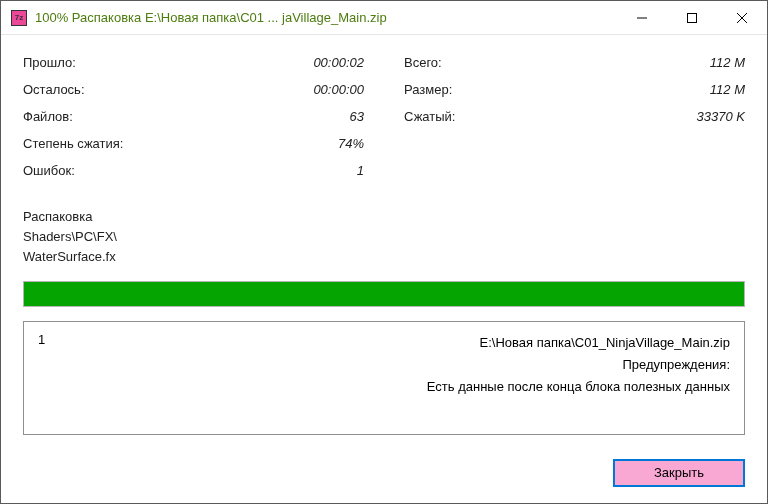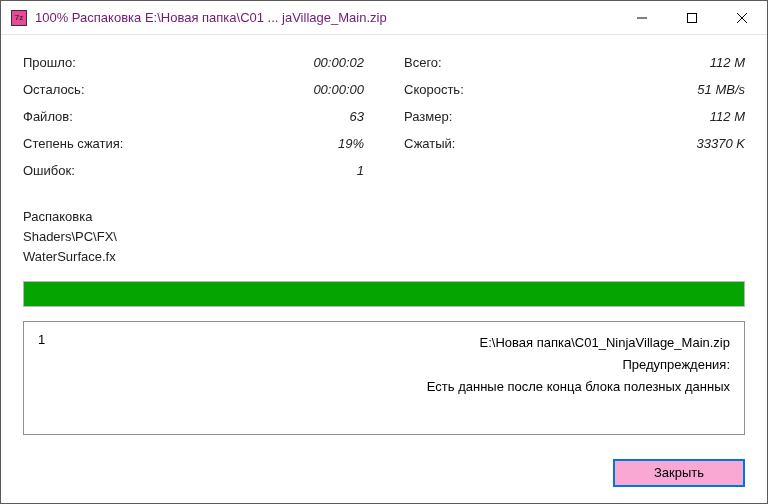--- a/index.html
+++ b/index.html
@@ -36,21 +36,21 @@
     justify-content: center;
     font-size: 8px;
     font-weight: bold;
     color: #333;
     background: #ec4899;
     padding: 0 1px;
   }
   .title-text {
     flex: 1;
     font-size: 13px;
-    color: #701a75;
+    color: #4d7c0f;
     white-space: nowrap;
     overflow: hidden;
   }
   .window-controls {
     display: flex;
     height: 100%;
   }
   .win-btn {
     width: 50px;
     height: 100%;
@@ -167,35 +167,31 @@
         <div class="stat-row">
           <span class="stat-label">Осталось:</span>
           <span class="stat-value">00:00:00</span>
         </div>
         <div class="stat-row">
           <span class="stat-label">Файлов:</span>
           <span class="stat-value">63</span>
         </div>
         <div class="stat-row">
           <span class="stat-label">Степень сжатия:</span>
-          <span class="stat-value">19%</span>
+          <span class="stat-value">74%</span>
         </div>
         <div class="stat-row">
           <span class="stat-label">Ошибок:</span>
           <span class="stat-value">1</span>
         </div>
       </div>
       <div class="stats-col">
         <div class="stat-row">
           <span class="stat-label">Всего:</span>
           <span class="stat-value">112 M</span>
-        </div>
-        <div class="stat-row">
-          <span class="stat-label">Скорость:</span>
-          <span class="stat-value">51 MB/s</span>
         </div>
         <div class="stat-row">
           <span class="stat-label">Размер:</span>
           <span class="stat-value">112 M</span>
         </div>
         <div class="stat-row">
           <span class="stat-label">Сжатый:</span>
           <span class="stat-value">33370 K</span>
         </div>
       </div>

